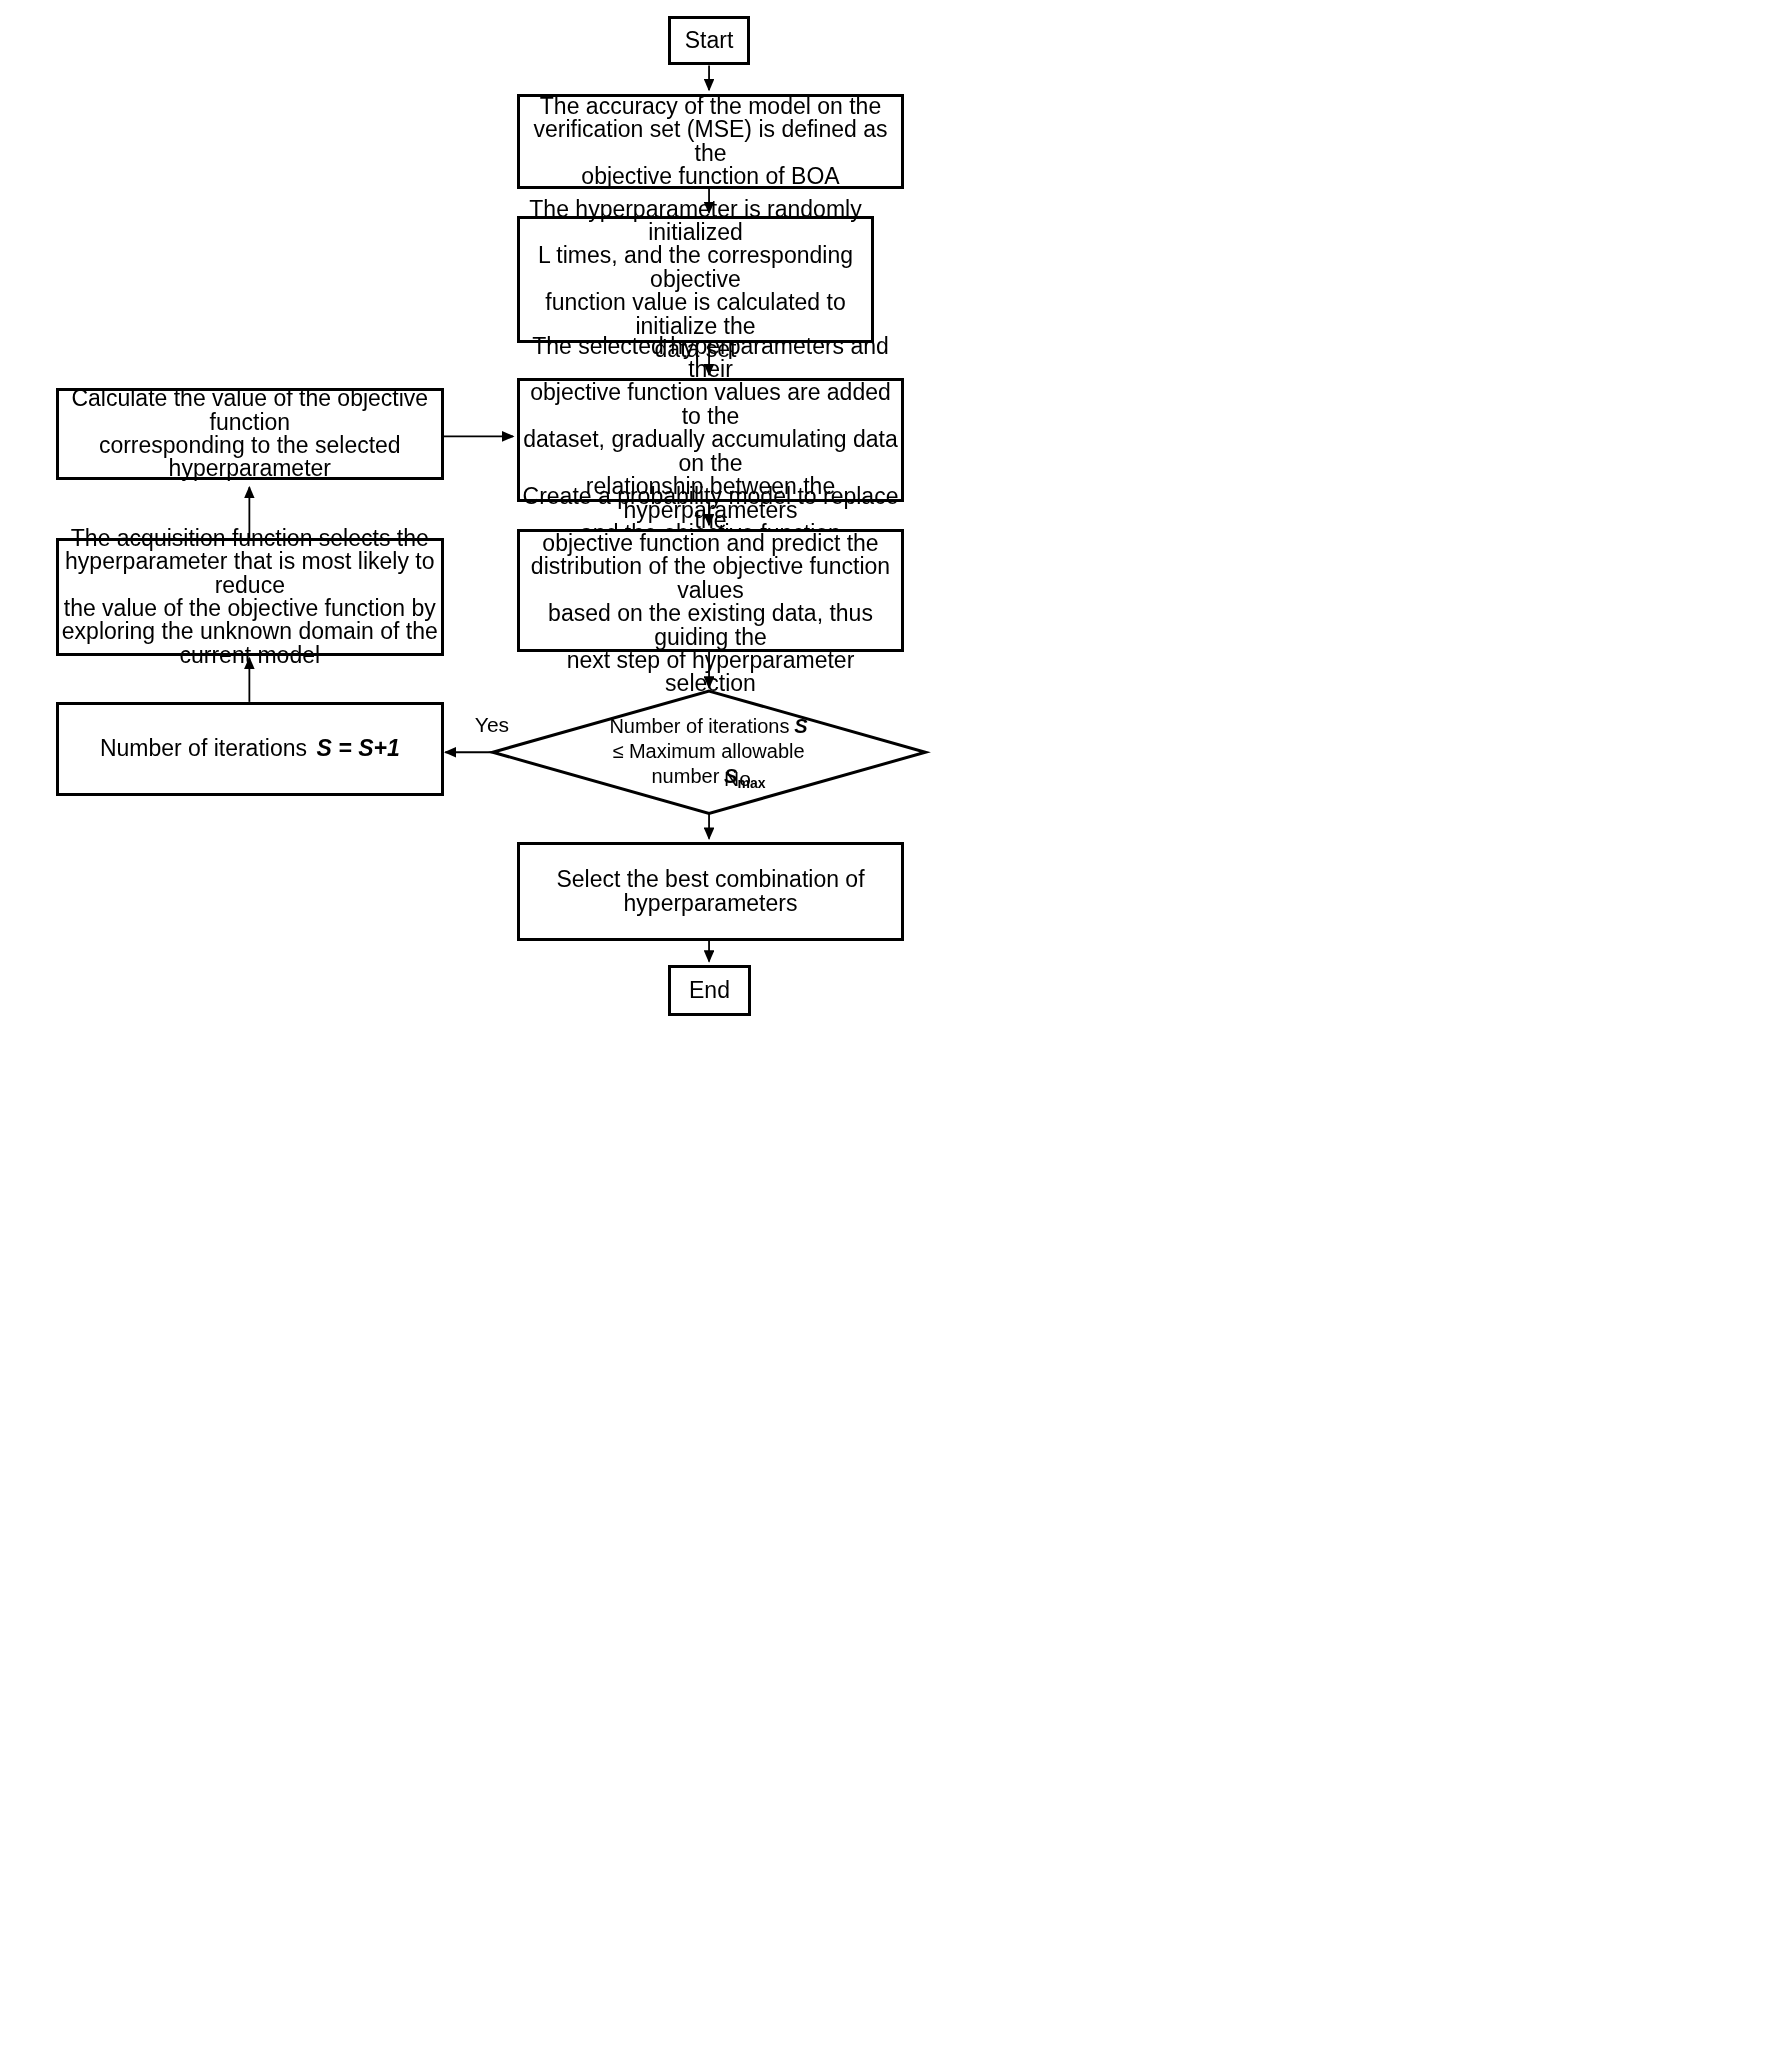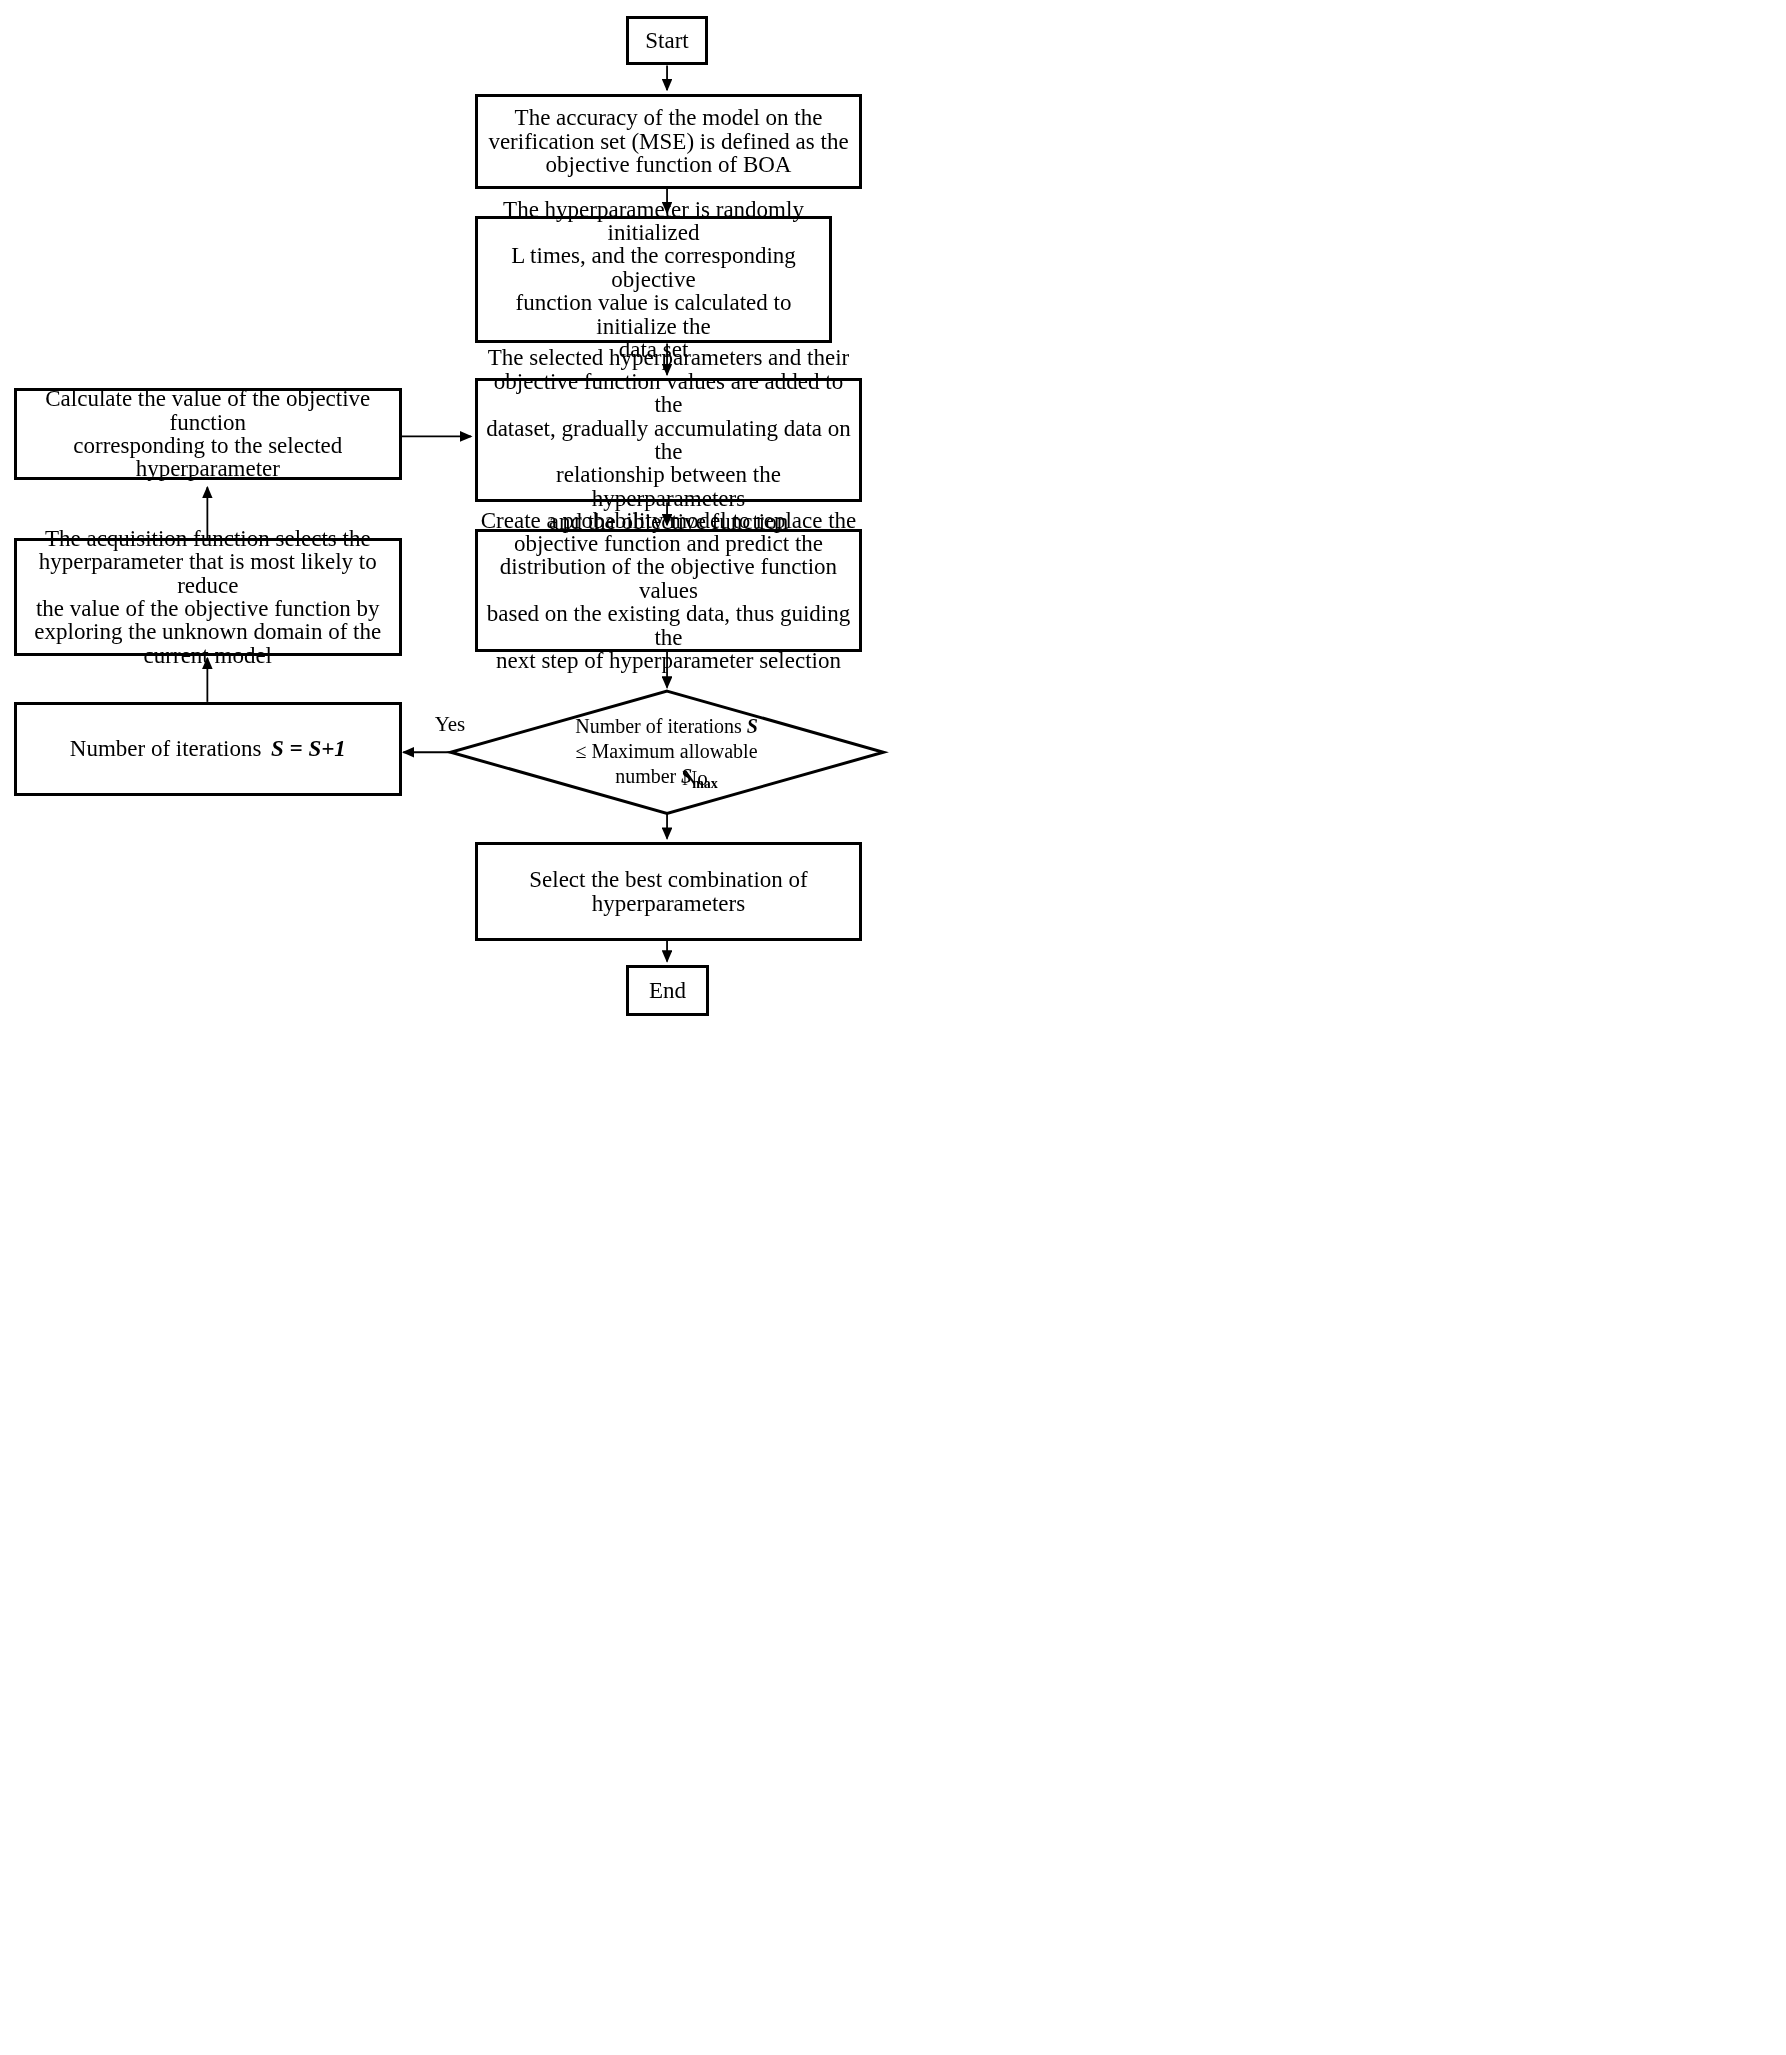--- a/index.html
+++ b/index.html
@@ -2,22 +2,23 @@
 <html style="font-size:9.6px"><head>
 <meta charset="utf-8">
 <style>
   html, body { margin: 0; padding: 0; background: #ffffff; }
   .canvas {
     position: relative;
     width: 893px;
     height: 1028px;
     background: #ffffff;
     color: #000000;
-    font-family: Liberation Serif, serif;
+    font-family: Liberation Sans, sans-serif;
     overflow: hidden;
+    margin-left: 42px;
   }
   svg.connectors {
     position: absolute;
     left: 0; top: 0;
     z-index: 0;
   }
   .node {
     position: absolute;
     background: #ffffff;
     border: 3px solid #000000;

